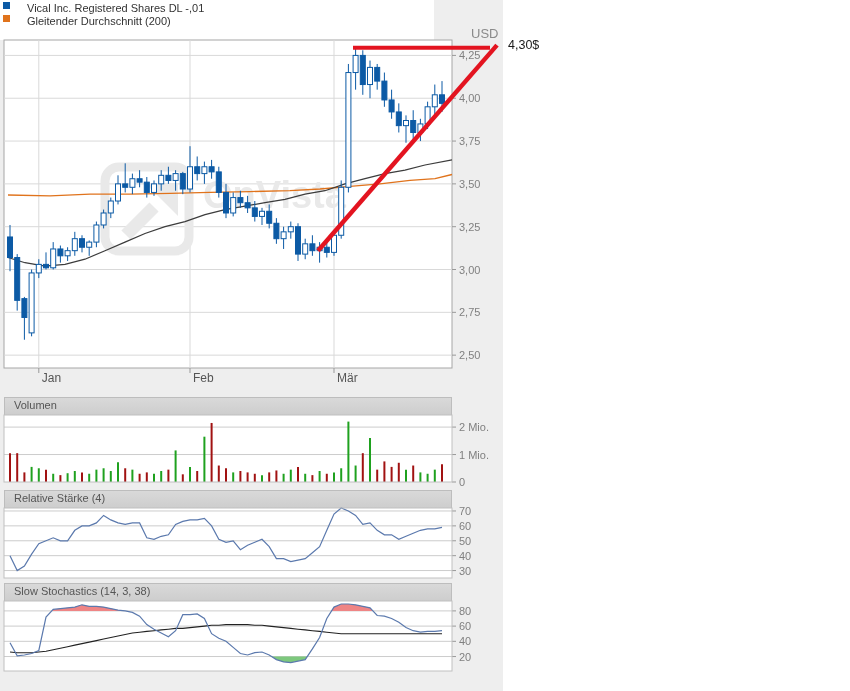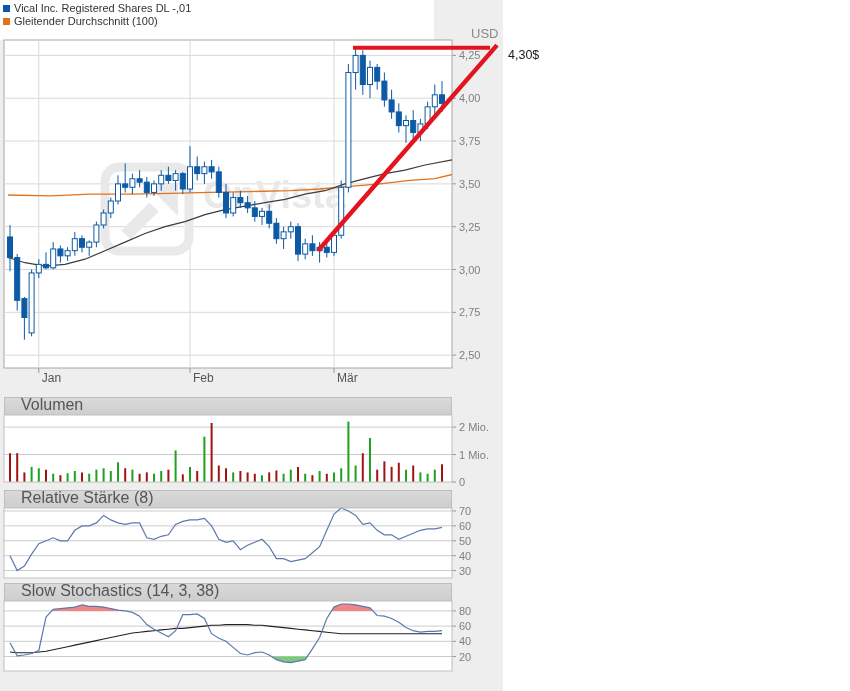--- a/index.html
+++ b/index.html
@@ -1,54 +1,54 @@
 <!DOCTYPE html>
 <html><head>
 <meta charset="utf-8">
 <style>
   html,body{margin:0;padding:0;background:#fff;}
   body{font-family:"Liberation Sans",sans-serif;}
   #stage{position:relative;width:850px;height:691px;background:#ffffff;overflow:hidden;}
   .abs{position:absolute;}
   #widget-bg{left:0;top:0;width:503px;height:691px;background:#eeeeee;}
   #legend{left:0;top:0;width:434px;height:40px;background:#ffffff;padding:2px 0 0 2px;box-sizing:border-box;}
-  .legend-row{display:flex;align-items:center;height:12px;margin-bottom:1px;}
+  .legend-row{display:flex;height:12px;margin-bottom:1px;gap:13px;}
   .swatch{width:7px;height:7px;margin:0 4px 0 1px;flex:0 0 auto;}
   .legend-label{font-size:11px;color:#333;white-space:nowrap;}
   #usd-label{left:471px;top:26px;font-size:13px;color:#8a8a8a;}
   .panel-header{left:4px;width:448px;height:28px;background:linear-gradient(#d9d9d9,#c7c7c7);
-    border:1px solid #bdbdbd;box-sizing:border-box;font-size:16px;color:#555;
-    line-height:14px;padding-left:16px;}
+    border:1px solid #bdbdbd;box-sizing:border-box;font-size:11px;color:#555;
+    line-height:14px;padding-left:9px;}
   #vol-header{top:397px;}
   #rsi-header{top:490px;}
   #stoch-header{top:583px;}
-  #target-label{left:508px;top:48px;font-size:12.5px;color:#1a1a1a;text-align:right;}
+  #target-label{left:508px;top:38px;font-size:12.5px;color:#1a1a1a;text-align:right;}
   svg{position:absolute;left:0;top:0;}
 </style>
 </head>
 <body>
 
 <div id="stage">
   <div id="widget-bg" class="abs"></div>
 
   <div id="legend" class="abs">
     <div class="legend-row">
       <span class="swatch" style="background: rgb(12, 90, 165);"></span>
       <span class="legend-label">Vical Inc. Registered Shares DL -,01</span>
     </div>
     <div class="legend-row">
       <span class="swatch" style="background: rgb(224, 115, 28);"></span>
-      <span class="legend-label">Gleitender Durchschnitt (100)</span>
+      <span class="legend-label">Gleitender Durchschnitt (200)</span>
     </div>
   </div>
 
   <div id="usd-label" class="abs">USD</div>
 
   <div id="vol-header" class="abs panel-header">Volumen</div>
-  <div id="rsi-header" class="abs panel-header">Relative Stärke (8)</div>
+  <div id="rsi-header" class="abs panel-header">Relative Stärke (4)</div>
   <div id="stoch-header" class="abs panel-header">Slow Stochastics (14, 3, 38)</div>
 
   <div id="target-label" class="abs">4,30$</div>
 
   <svg id="chart" width="850" height="691" viewBox="0 0 850 691">
       <g>
         <rect x="4" y="40" width="448" height="328" fill="#ffffff"></rect>
         <rect x="4" y="40" width="448" height="328" fill="none" stroke="#a6a6a6" stroke-width="1"></rect>
       </g>
       <g>

